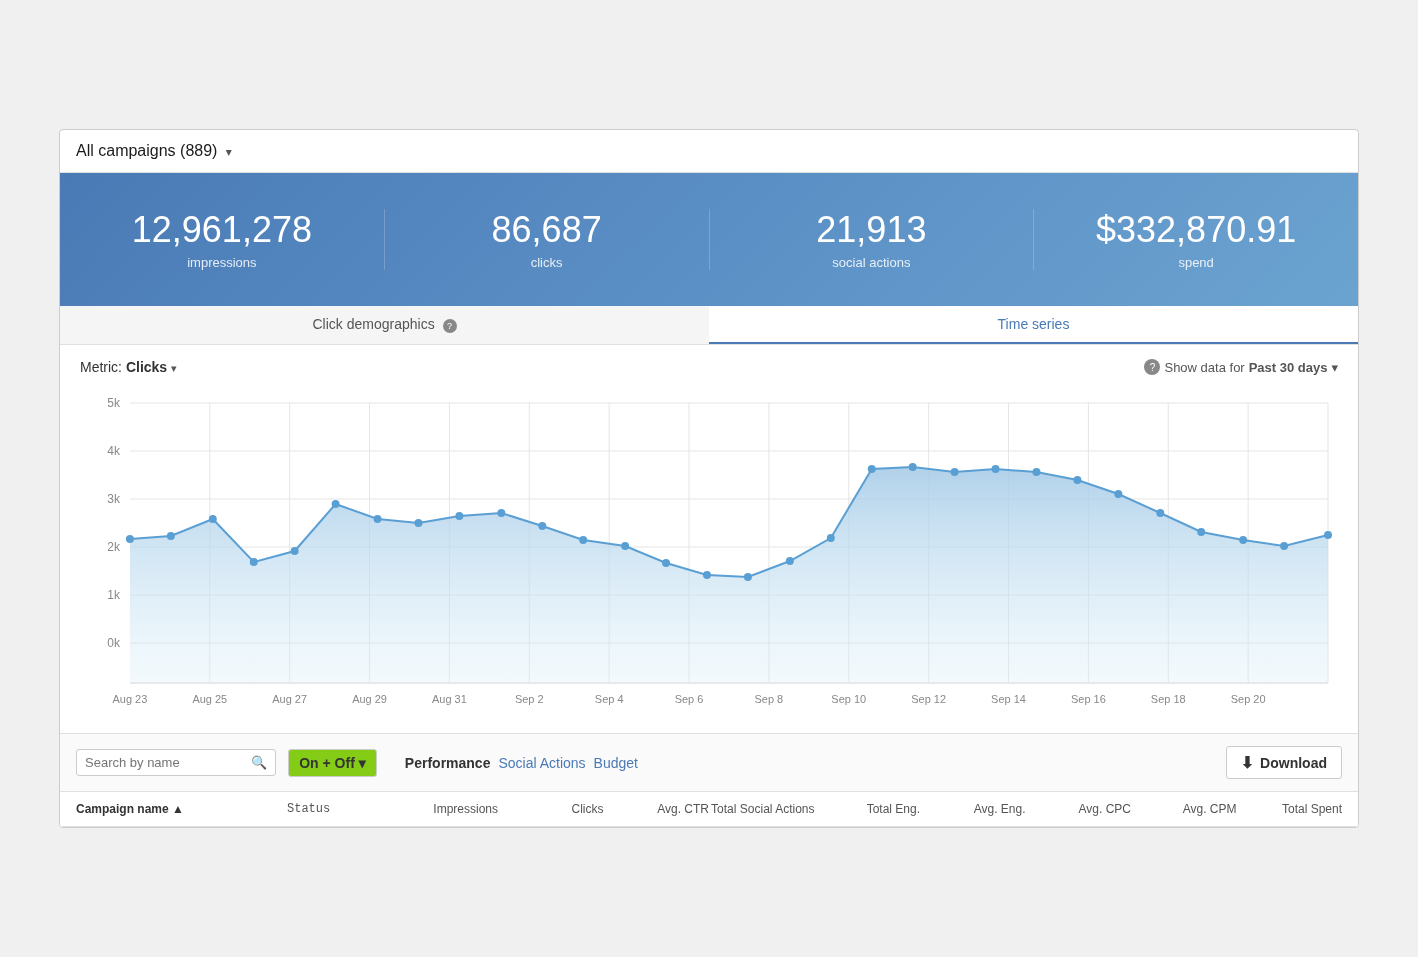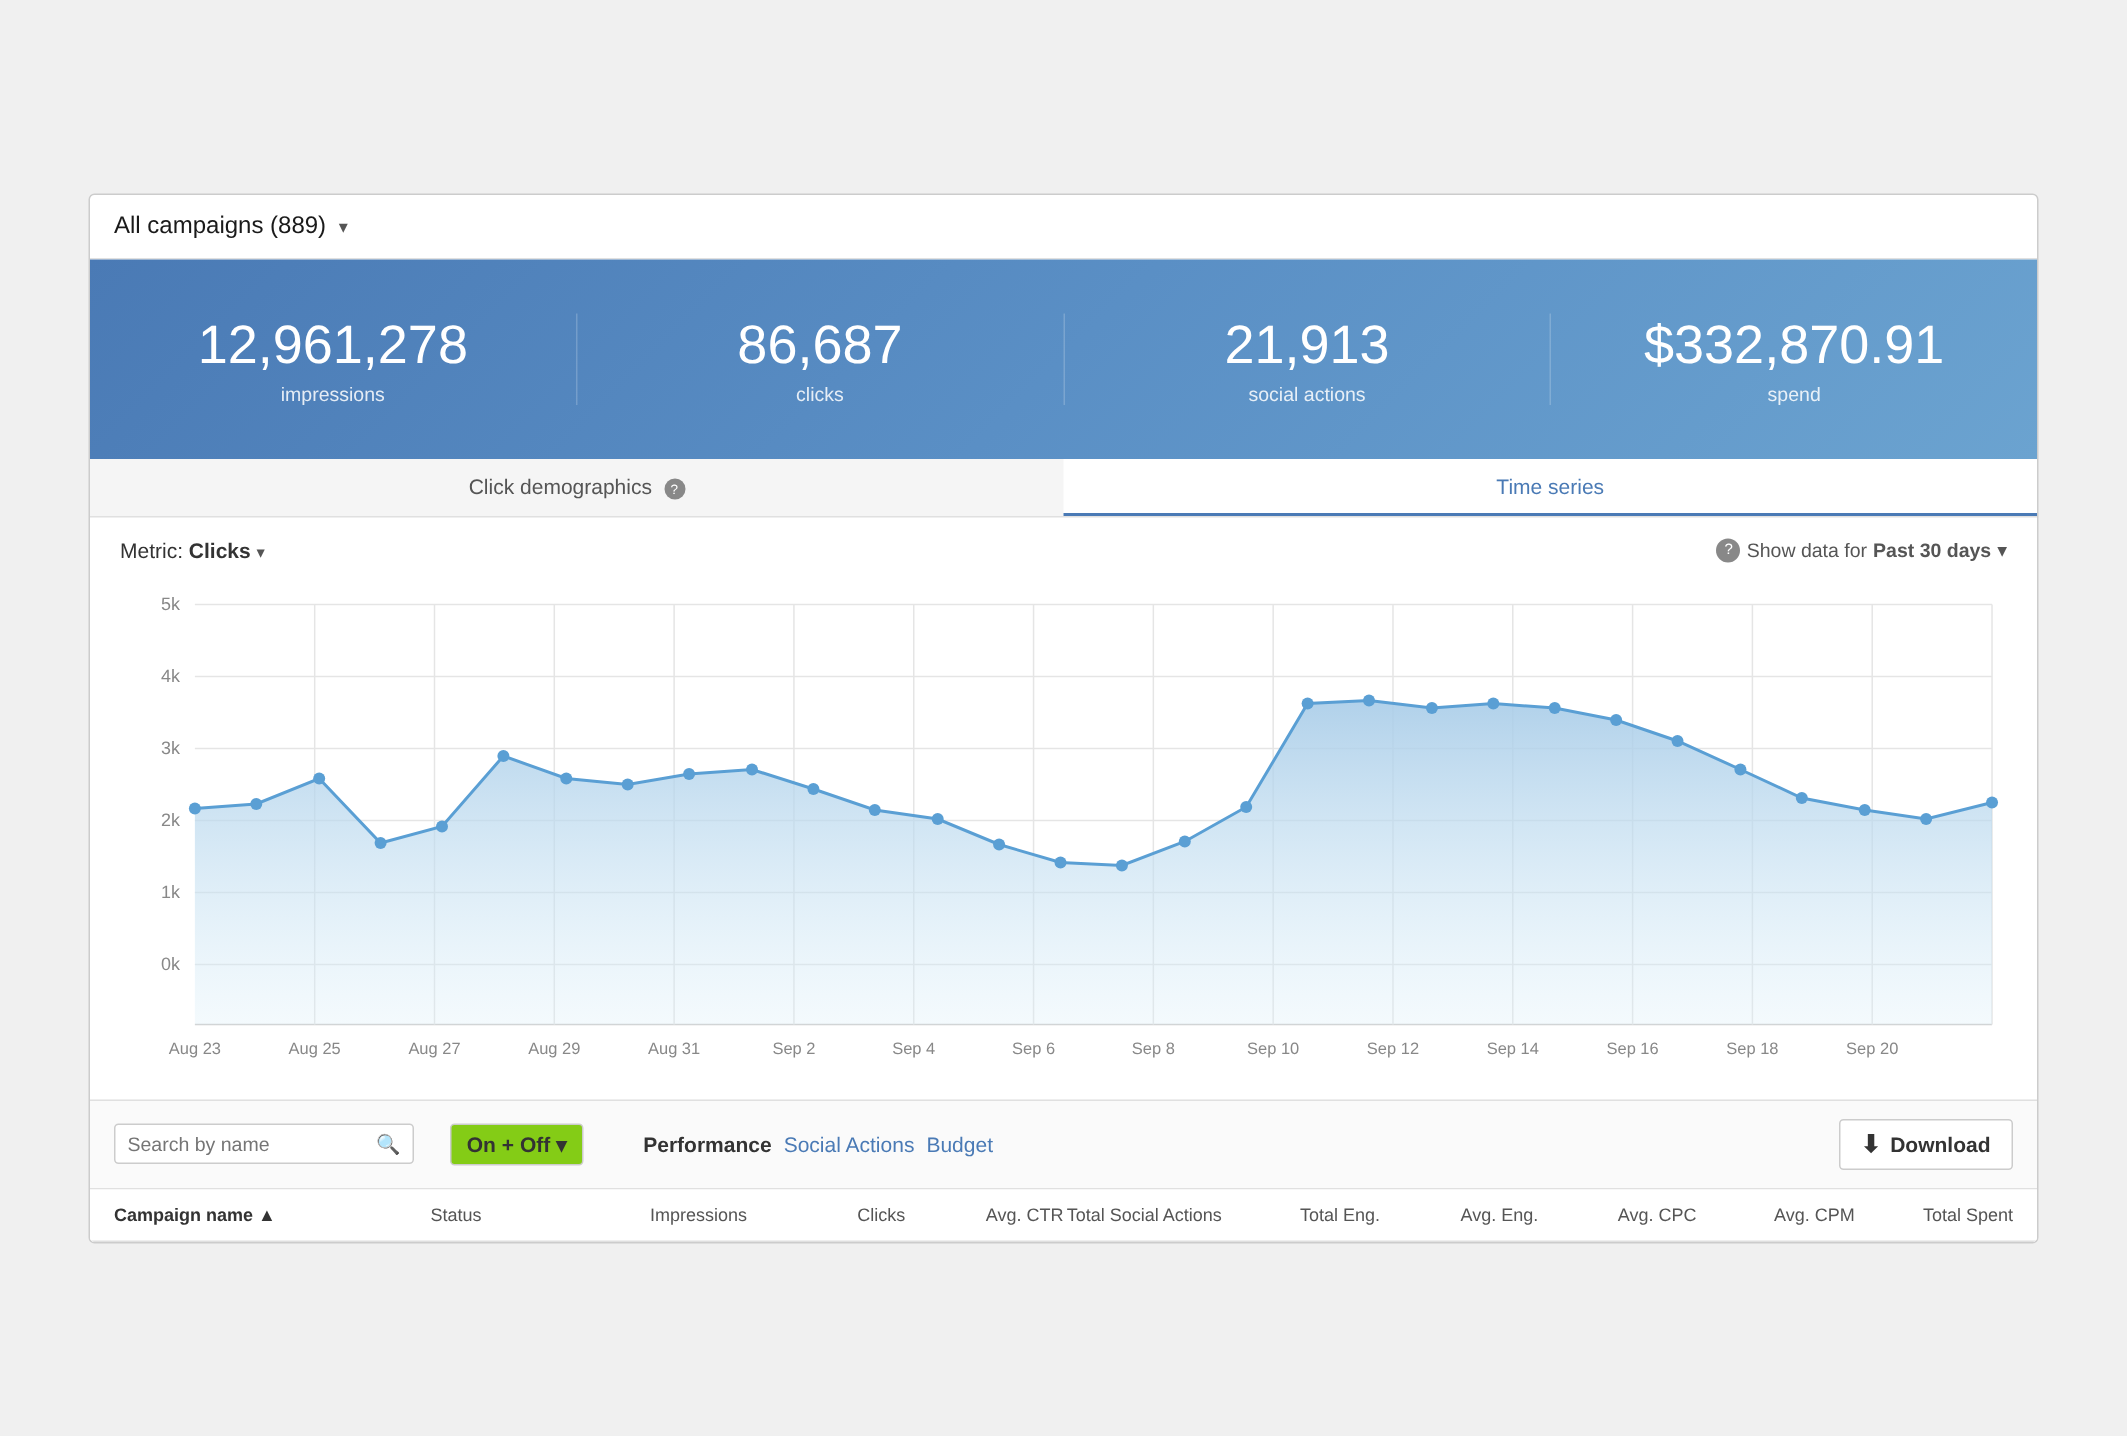--- a/index.html
+++ b/index.html
@@ -120,21 +120,21 @@
       width: 100%;
       height: 340px;
     }
     
     .bottom-toolbar {
       display: flex;
       align-items: center;
       padding: 12px 16px;
       border-top: 1px solid #e0e0e0;
       border-bottom: 1px solid #e0e0e0;
-      gap: 24px;
+      gap: 12px;
       background: #fafafa;
     }
     .search-box {
       display: flex;
       align-items: center;
       border: 1px solid #ccc;
       border-radius: 3px;
       padding: 5px 8px;
       background: #fff;
       gap: 6px;
@@ -196,21 +196,21 @@
       padding: 10px 16px;
       border-bottom: 1px solid #e0e0e0;
       background: #fff;
     }
     .th {
       font-size: 12px;
       color: #555;
       font-weight: normal;
     }
     .th.campaign { flex: 2; }
-    .th.status { flex: 1; }
+    .th.status { flex: 1; font-family: Liberation Mono, monospace; }
     .th.num { flex: 1; text-align: right; }
     .th-active { font-weight: bold; color: #333; }
   </style>
 </head>
 <body>
 
 <div class="container">
 
   <div class="page-header">
     <span class="page-header-title">

